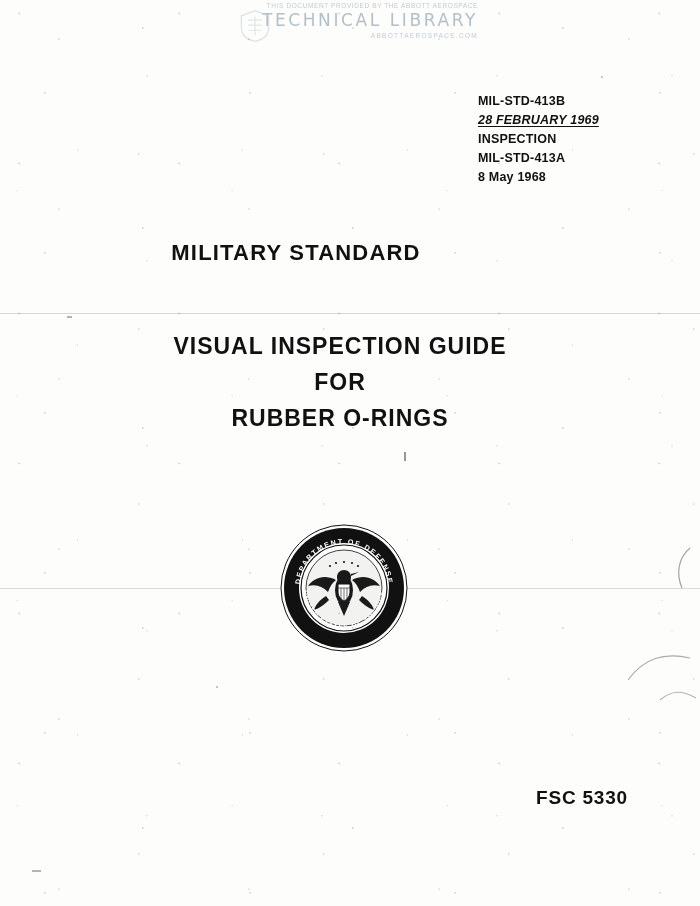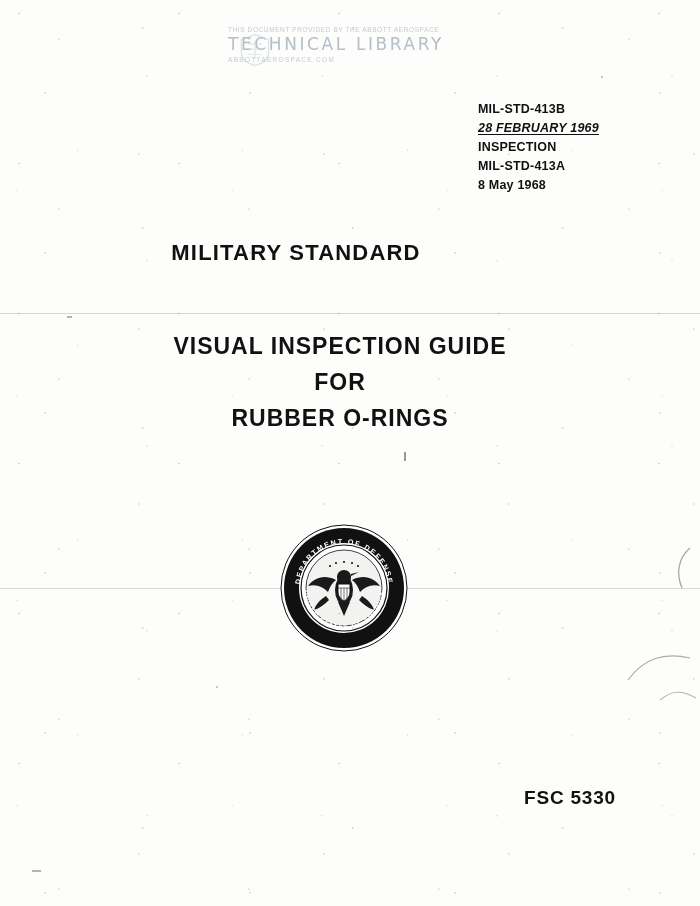--- a/index.html
+++ b/index.html
@@ -52,24 +52,23 @@
   }
   .crease.c1 { top: 313px; background: rgba(130,130,130,0.30); }
   .crease.c2 { top: 588px; background: rgba(130,130,130,0.28); }
 
   
   .watermark {
     position: absolute;
     top: 2px;
     left: 228px;
     width: 250px;
-    text-align: left;
+    text-align: right;
     color: #b9c4cc;
     user-select: none;
-    margin-top: 24px;
   }
   .wm-top {
     font-size: 6.5px;
     letter-spacing: 0.6px;
     text-transform: uppercase;
     color: #c2ccd4;
     margin-bottom: 1px;
   }
   .wm-main {
     font-size: 17px;
@@ -89,21 +88,21 @@
     left: 10px;
     top: 7px;
     width: 34px;
     height: 34px;
     opacity: 0.55;
   }
 
   
   .doc-block {
     position: absolute;
-    top: 100px;
+    top: 92px;
     left: 478px;
     font-size: 12.5px;
     font-weight: bold;
     line-height: 19px;
     letter-spacing: 0.2px;
     color: #111;
   }
   .doc-block div { white-space: nowrap; }
   .doc-block .underline {
     text-decoration: underline;
@@ -145,21 +144,21 @@
     left: 278px;
     width: 132px;
     height: 132px;
   }
   .seal-wrap svg { display: block; }
 
   
   .fsc {
     position: absolute;
     top: 787px;
-    left: 524px;
+    left: 536px;
     font-size: 19px;
     font-weight: bold;
     letter-spacing: 0.8px;
   }
 
   
   .mark {
     position: absolute;
     pointer-events: none;
     background: rgba(90,90,90,0.45);

